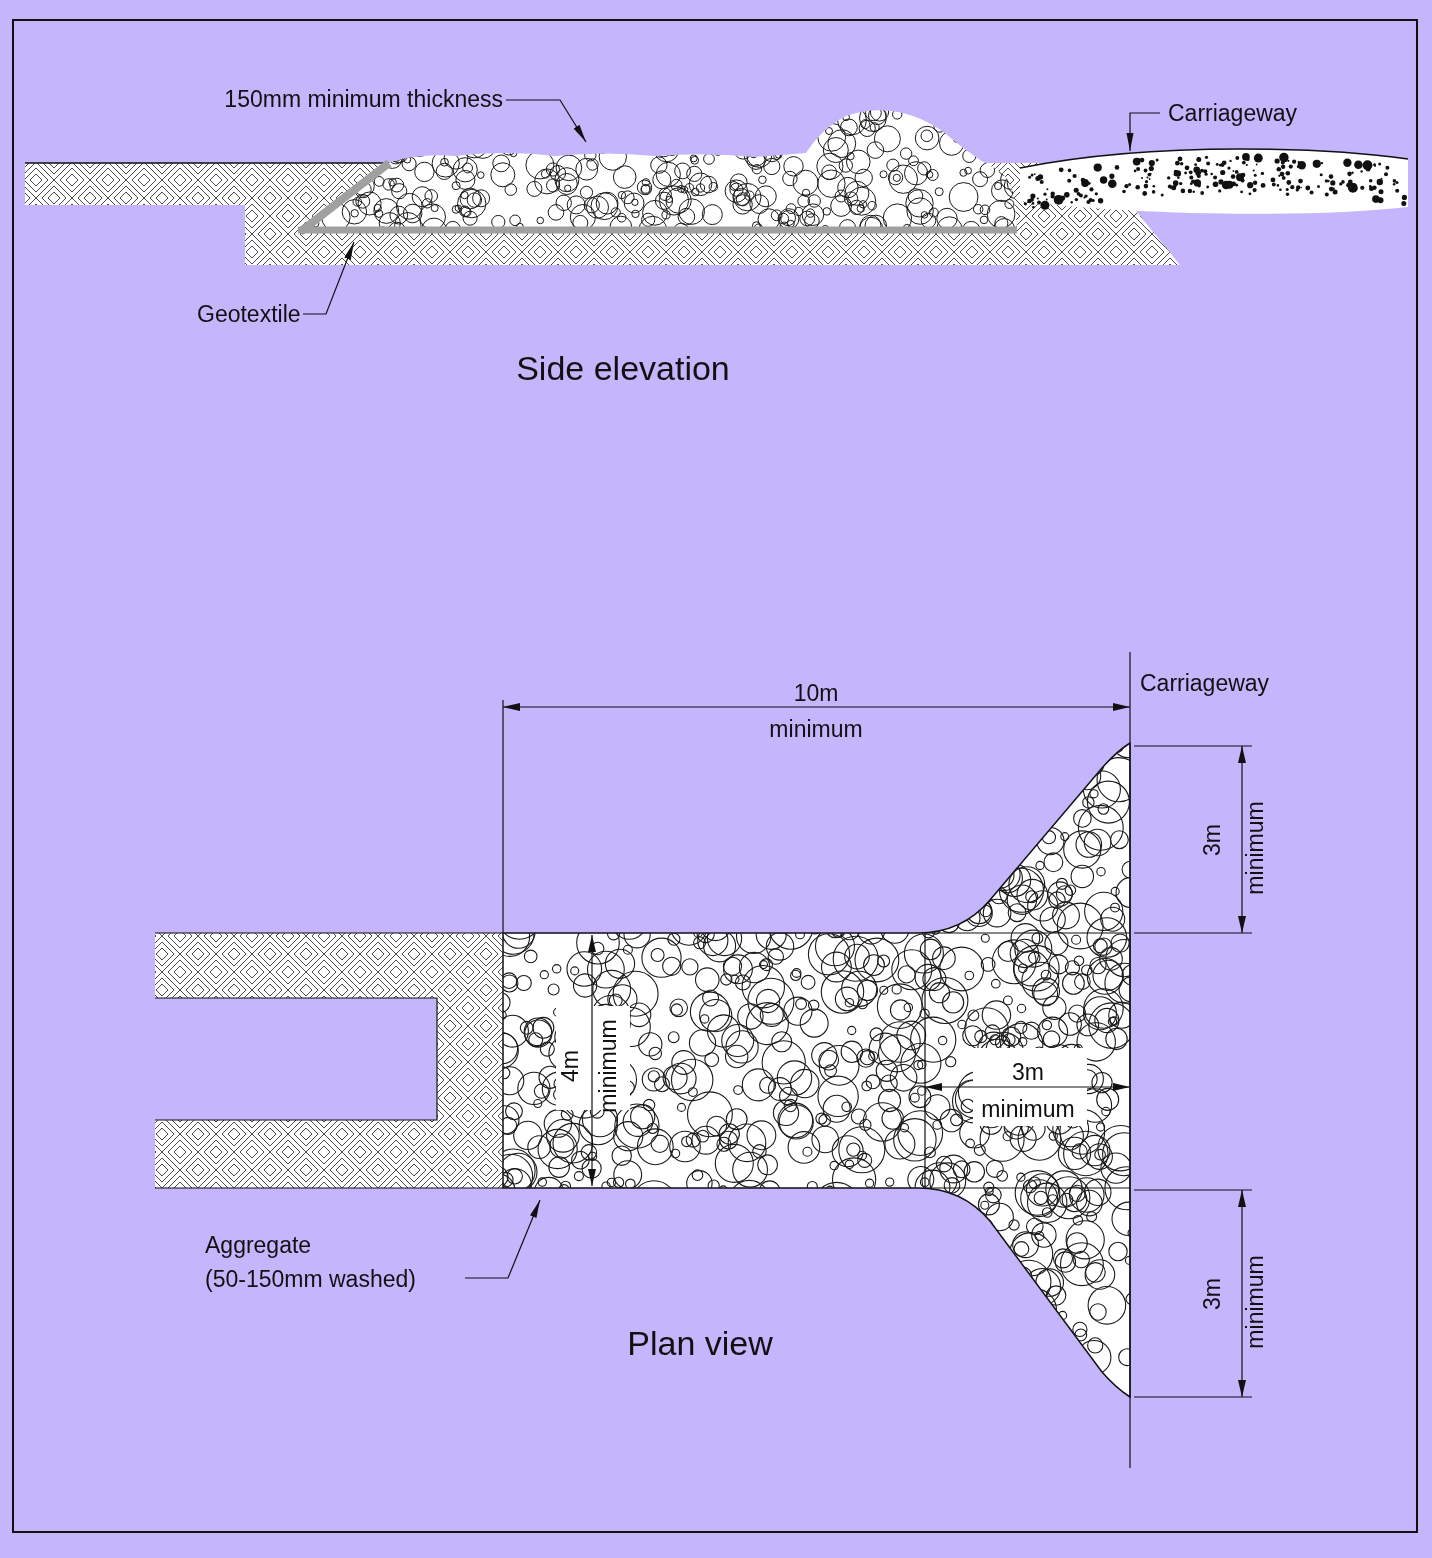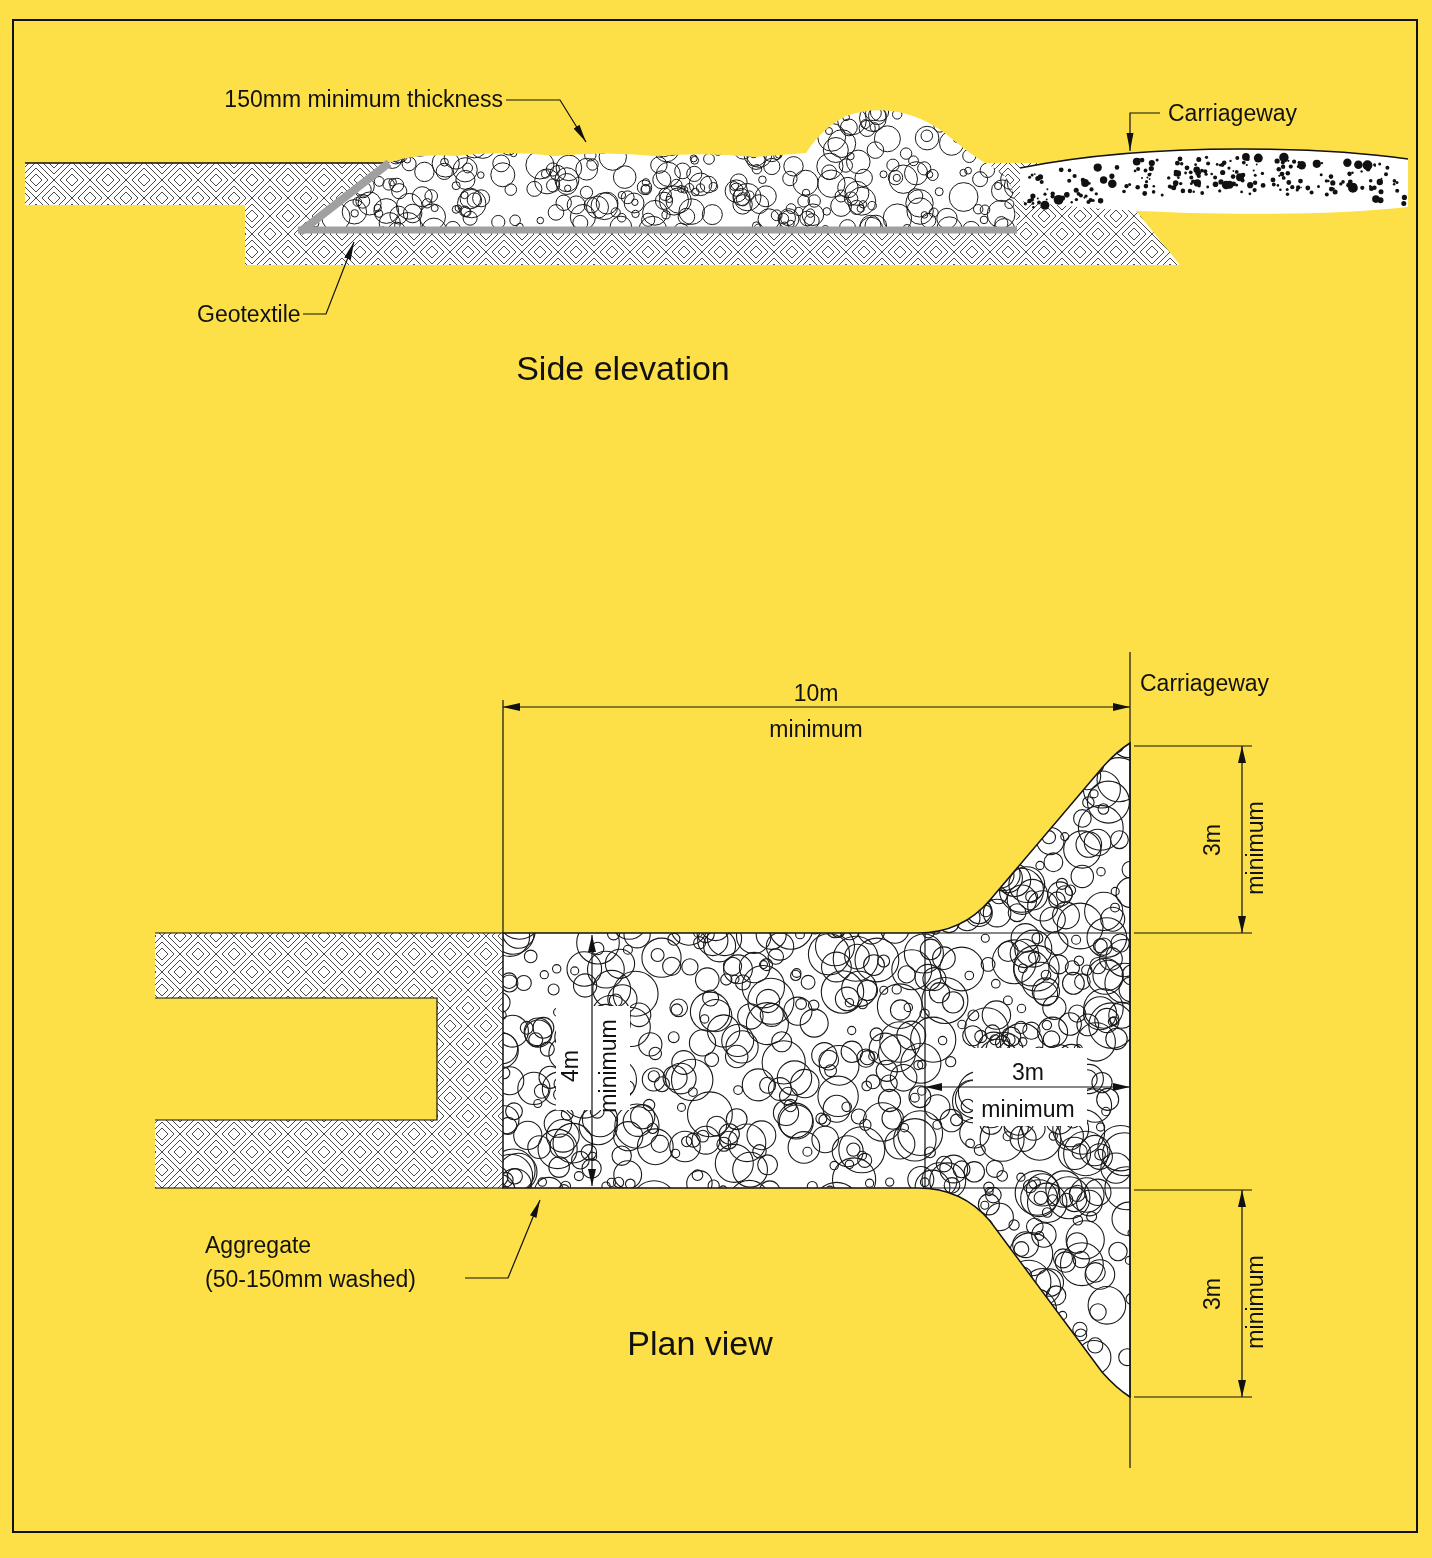--- a/index.html
+++ b/index.html
@@ -1,16 +1,16 @@
 <!DOCTYPE html>
 <html><head>
 <meta charset="utf-8">
 <style>
   html,body{margin:0;padding:0;background:#fff;}
-  .page{position:relative;width:1432px;height:1558px;background:#fde047;overflow:hidden;}
+  .page{position:relative;width:1432px;height:1558px;background:#c4b5fd;overflow:hidden;}
   svg text{font-family:"Liberation Sans","DejaVu Sans",sans-serif;fill:#111111;}
   .lbl{font-size:23px;}
   .dim{font-size:23px;}
   .ttl{font-size:34px;}
   .thin{stroke:#111;stroke-width:1.2;fill:none;}
   .med{stroke:#111;stroke-width:1.6;fill:none;}
 </style>
 </head>
 <body>
 

